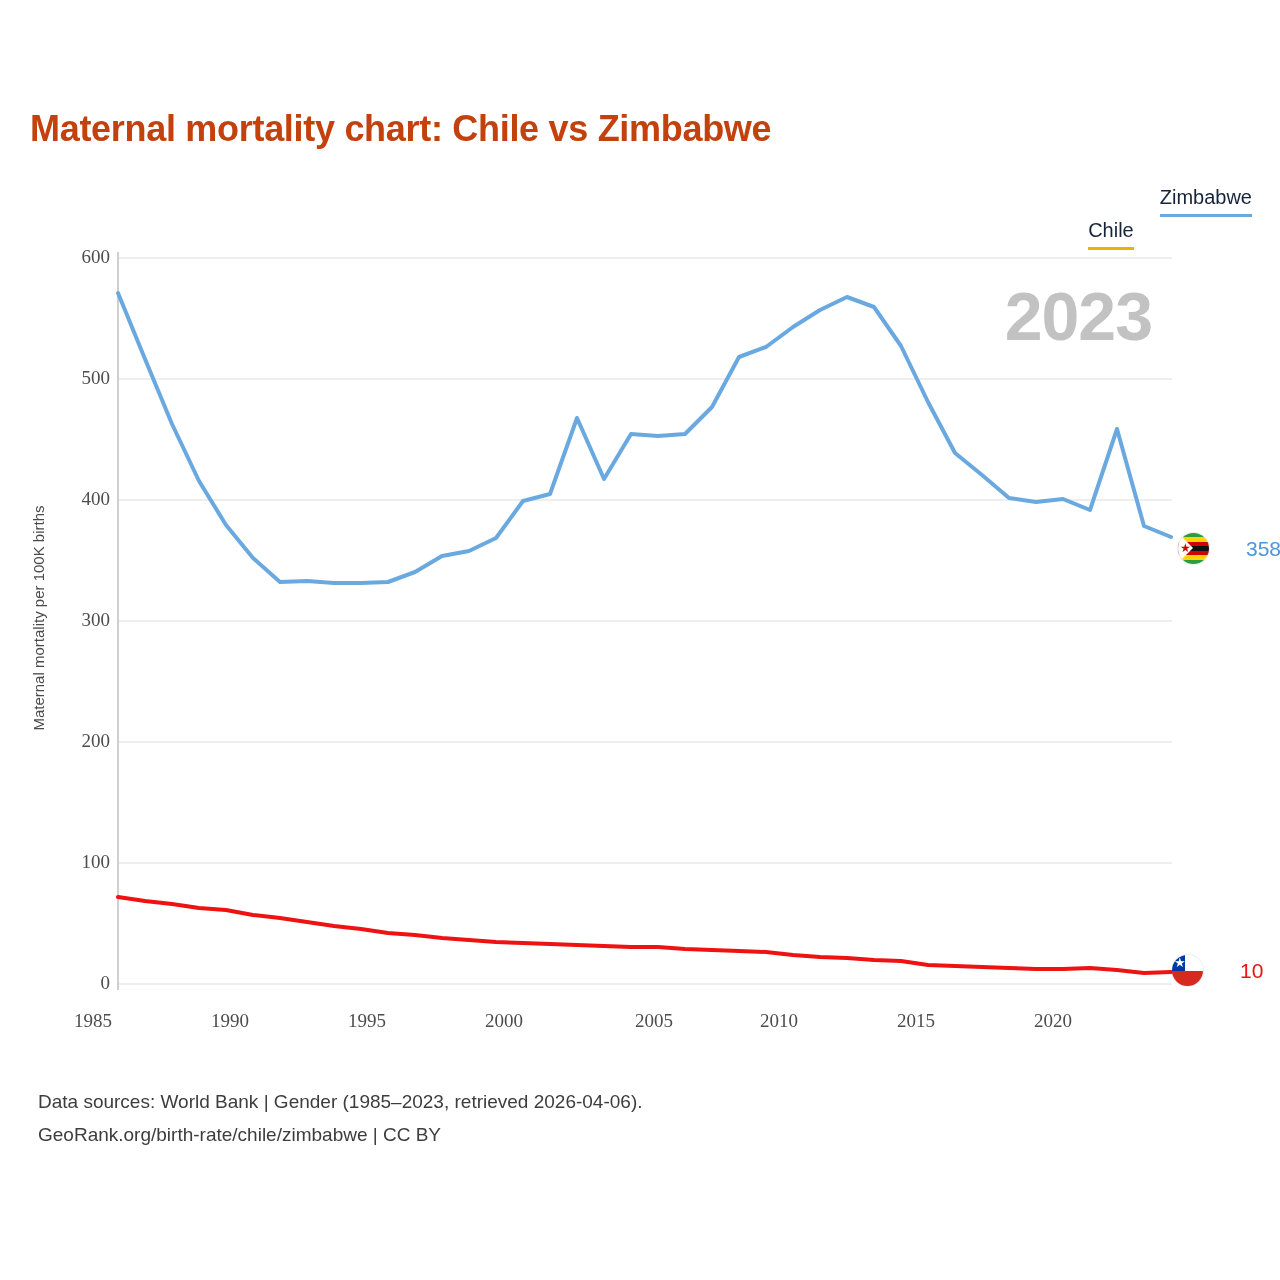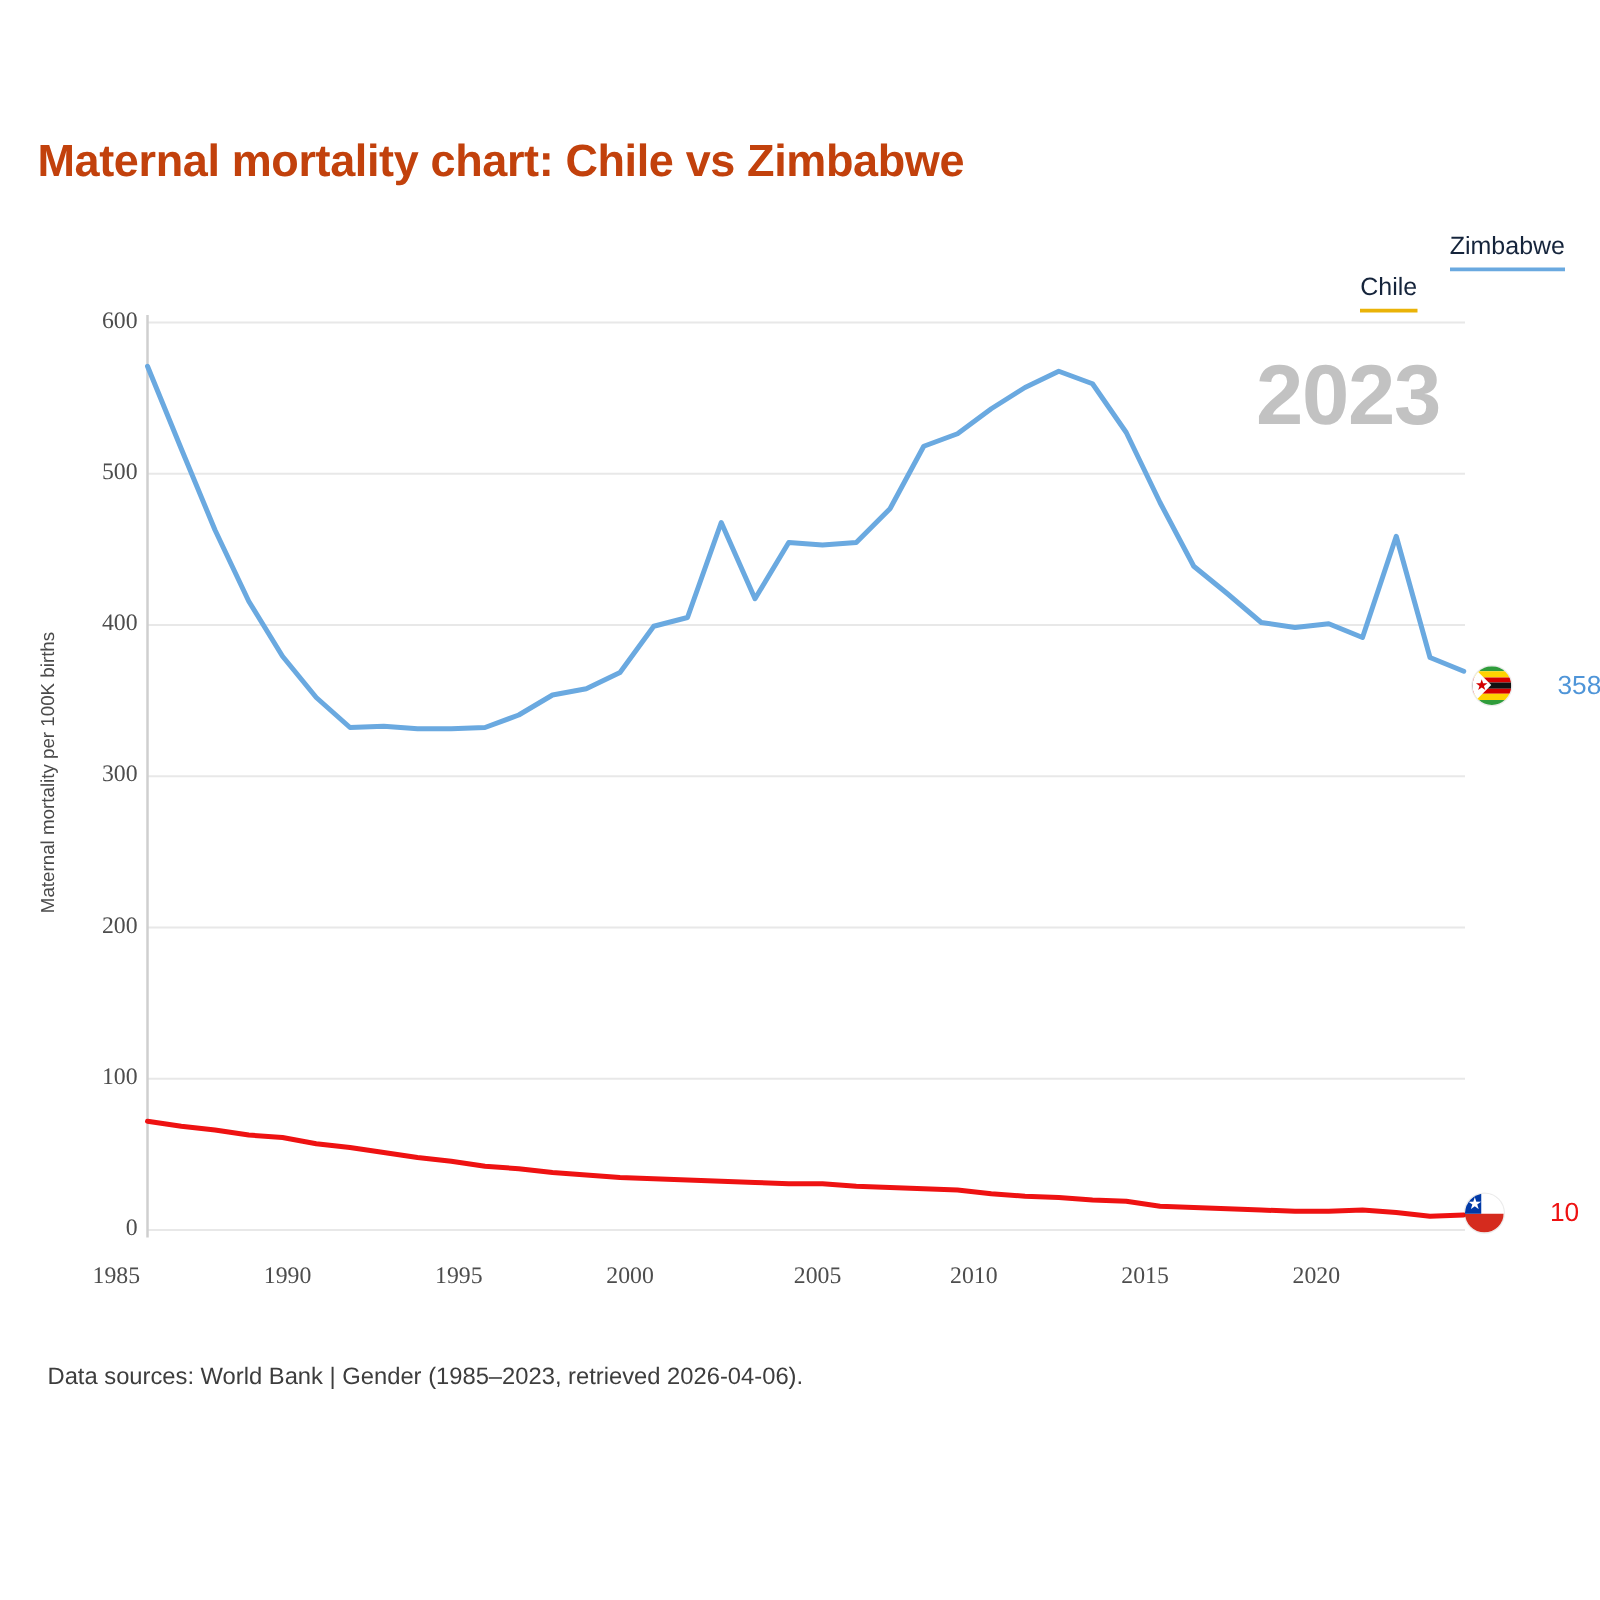--- a/index.html
+++ b/index.html
@@ -225,15 +225,16 @@
       <span class="flag-cl-white"></span>
       <span class="flag-cl-red"></span>
       <span class="flag-cl-blue"></span>
       <span class="flag-cl-star">★</span>
     </span>
     <span class="endpoint-value value-cl">10</span>
   </div>
 
   <div class="footer">
     <div>Data sources: World Bank | Gender (1985–2023, retrieved 2026-04-06).</div>
+    <div>GeoRank.org/birth-rate/chile/zimbabwe | CC BY</div>
   </div>
 
 </div>
 
 </body></html>

